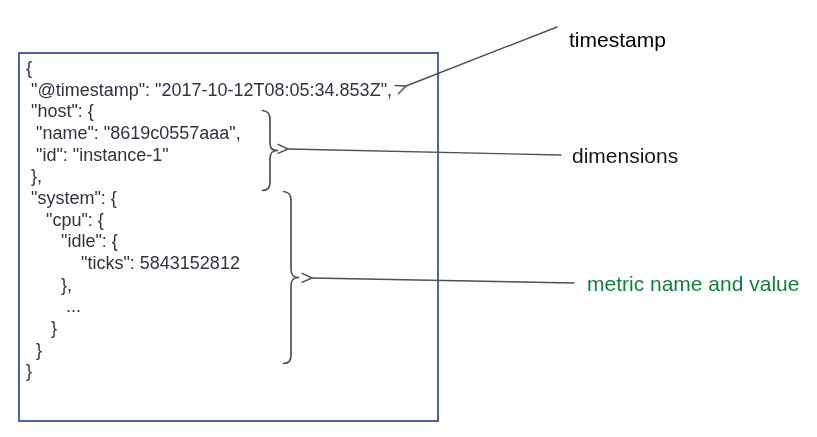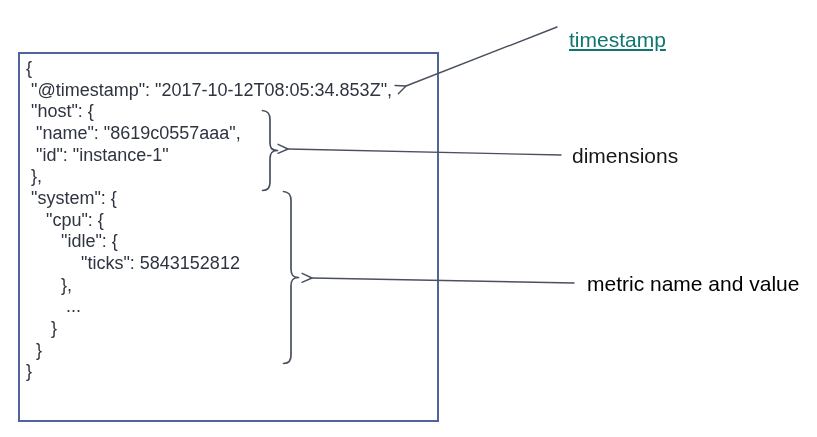--- a/index.html
+++ b/index.html
@@ -99,17 +99,17 @@
     <path class="brace" d="M283.5,191.5 C289,192 291,194.5 291,200.5 L291,269
              C291,274 292.2,277.5 298.5,277.5
              C292.2,277.5 291,281 291,286 L291,355
              C291,361 289,363 283.5,363.5" style="stroke: rgb(73, 80, 95);"></path>
 
     <line class="arrow" x1="557" y1="27" x2="406" y2="86" marker-end="url(#arrowhead)" style="stroke: rgb(73, 80, 95);"></line>
     <line class="arrow" x1="561" y1="155" x2="288" y2="149" marker-end="url(#arrowhead)" style="stroke: rgb(73, 80, 95);"></line>
     <line class="arrow" x1="574" y1="283" x2="312" y2="278" marker-end="url(#arrowhead)" style="stroke: rgb(73, 80, 95);"></line>
   </svg>
 
-  <div class="label label-ts" style="color: #0f766e; text-decoration: underline;">timestamp</div>
+  <div class="label label-ts" style="color: #000000;">timestamp</div>
   <div class="label label-dim" style="color: rgb(23, 24, 28);">dimensions</div>
-  <div class="label label-met" style="color: #000000;">metric name and value</div>
+  <div class="label label-met" style="color: #15803d;">metric name and value</div>
 
 </div>
 
 </body></html>

